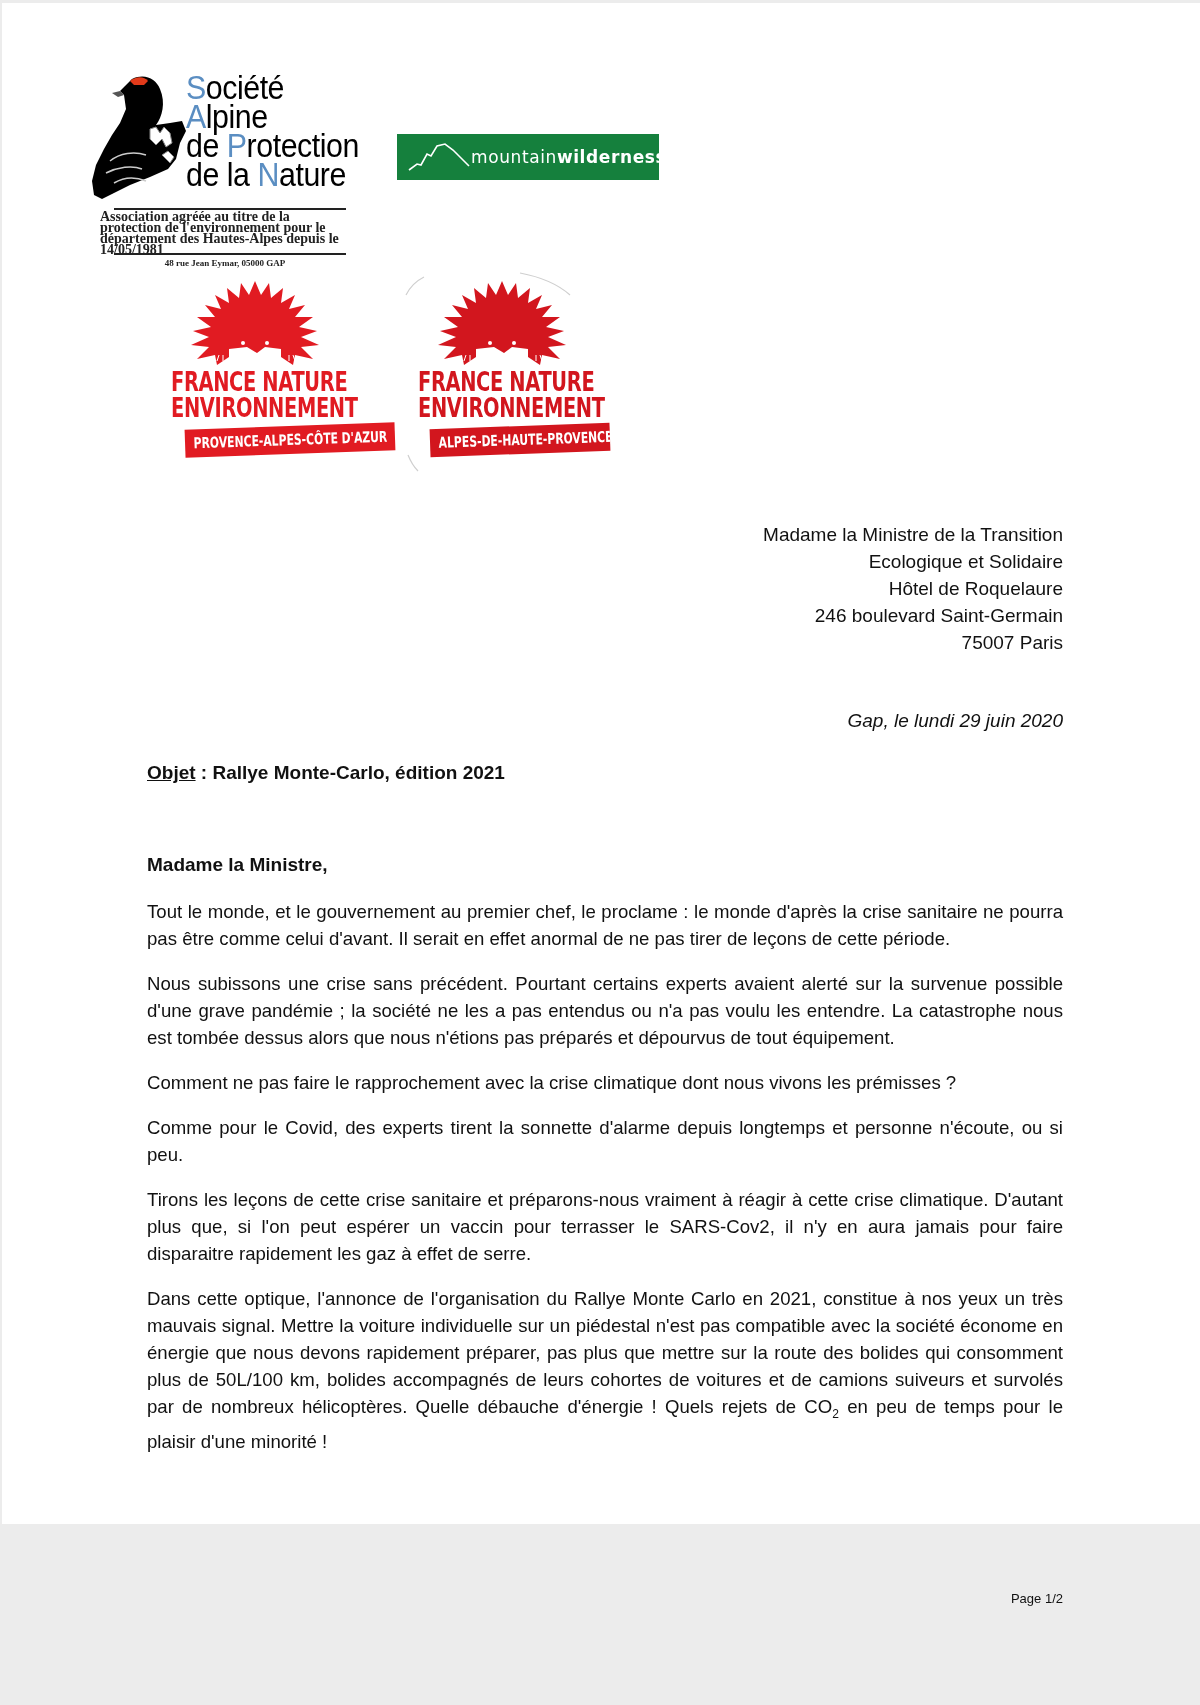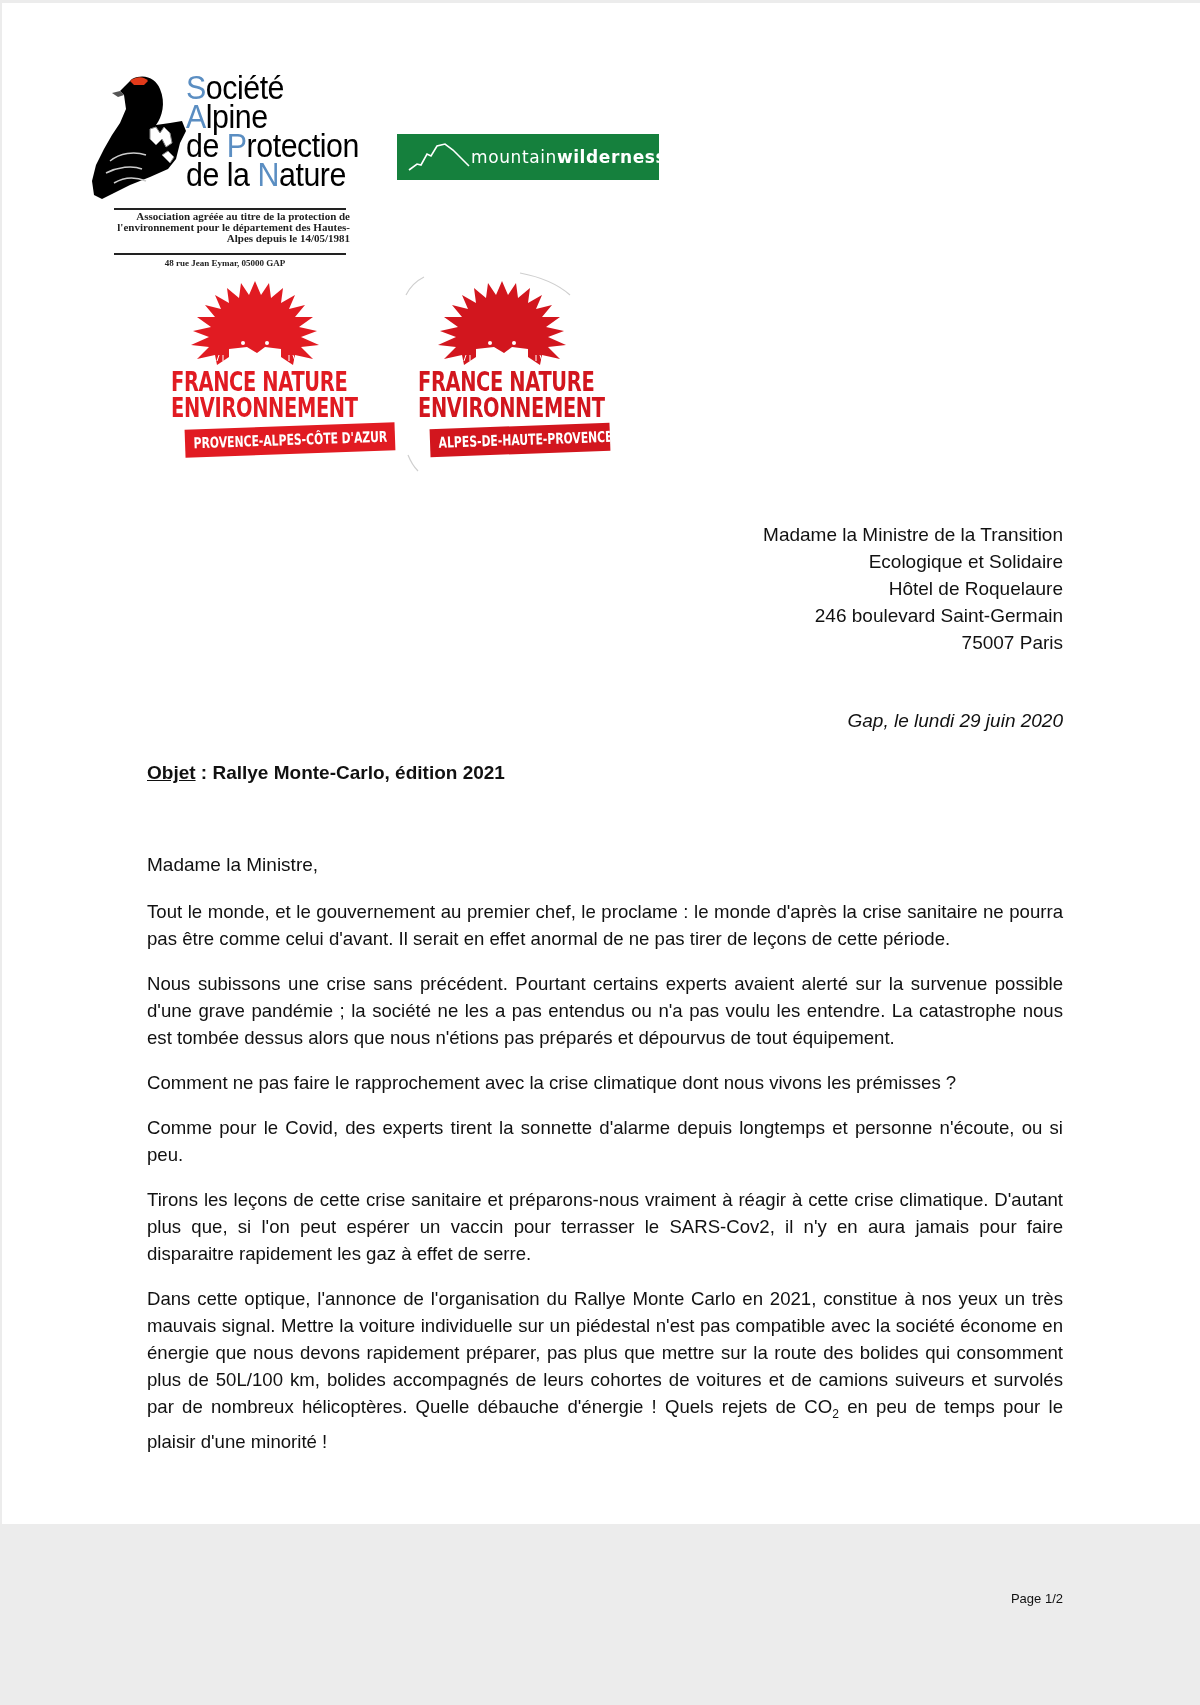--- a/index.html
+++ b/index.html
@@ -18,22 +18,22 @@
   .sapn-bird { position: absolute; left: 0; top: 0; width: 100px; height: 130px; }
   .sapn-title {
     position: absolute; left: 96px; top: 0;
     font-family: "Liberation Sans", sans-serif; font-size: 33px; line-height: 29px;
     color: #000; letter-spacing: -0.5px; transform: scaleX(0.92); transform-origin: left top;
     white-space: nowrap;
   }
   .sapn-title .cap { color: #5b8ec2; }
   .sapn-rule { position: absolute; left: 24px; width: 232px; height: 2px; background: #222; }
   .sapn-desc {
-    position: absolute; left: 10px; top: 138px; width: 250px; text-align: right;
-    font-family: "Liberation Serif", serif; font-weight: bold; font-size: 11px; line-height: 11px; color: #222;
+    position: absolute; left: 10px; top: 138px; width: 250px; text-align: left;
+    font-family: "Liberation Serif", serif; font-weight: bold; font-size: 14px; line-height: 11px; color: #222;
   }
   .sapn-addr {
     position: absolute; left: 10px; top: 185px; width: 250px; text-align: center;
     font-family: "Liberation Serif", serif; font-weight: bold; font-size: 9px; color: #222;
   }
   
   .mw {
     position: absolute; left: 395px; top: 131px; width: 262px; height: 46px;
     background: #15803d; color: #fff;
   }
@@ -69,21 +69,21 @@
     font-family: "Liberation Sans", sans-serif; font-weight: normal; font-size: 19px; line-height: 27px;
     color: #111;
   }
   .date {
     position: absolute; right: 137px; top: 707px; font-style: italic; font-size: 19px; color: #111;
   }
   .subject {
     position: absolute; left: 145px; top: 759px; font-weight: bold; font-size: 19px; color: #111;
   }
   .subject .u { text-decoration: underline; }
-  .salutation { position: absolute; left: 145px; top: 851px; font-size: 19px; }
+  .salutation { position: absolute; left: 145px; top: 851px; font-size: 19px; font-weight: bold; }
   .body {
     position: absolute; left: 145px; top: 895px; width: 916px;
     font-size: 18.6px; line-height: 27px; color: #111;
   }
   .body p { margin: 0 0 18px 0; text-align: justify; }
   .body p.left { text-align: left; }
   .page-num { position: absolute; right: 137px; top: 1588px; font-size: 13px; color: #111; }
 </style>
 </head>
 <body>

